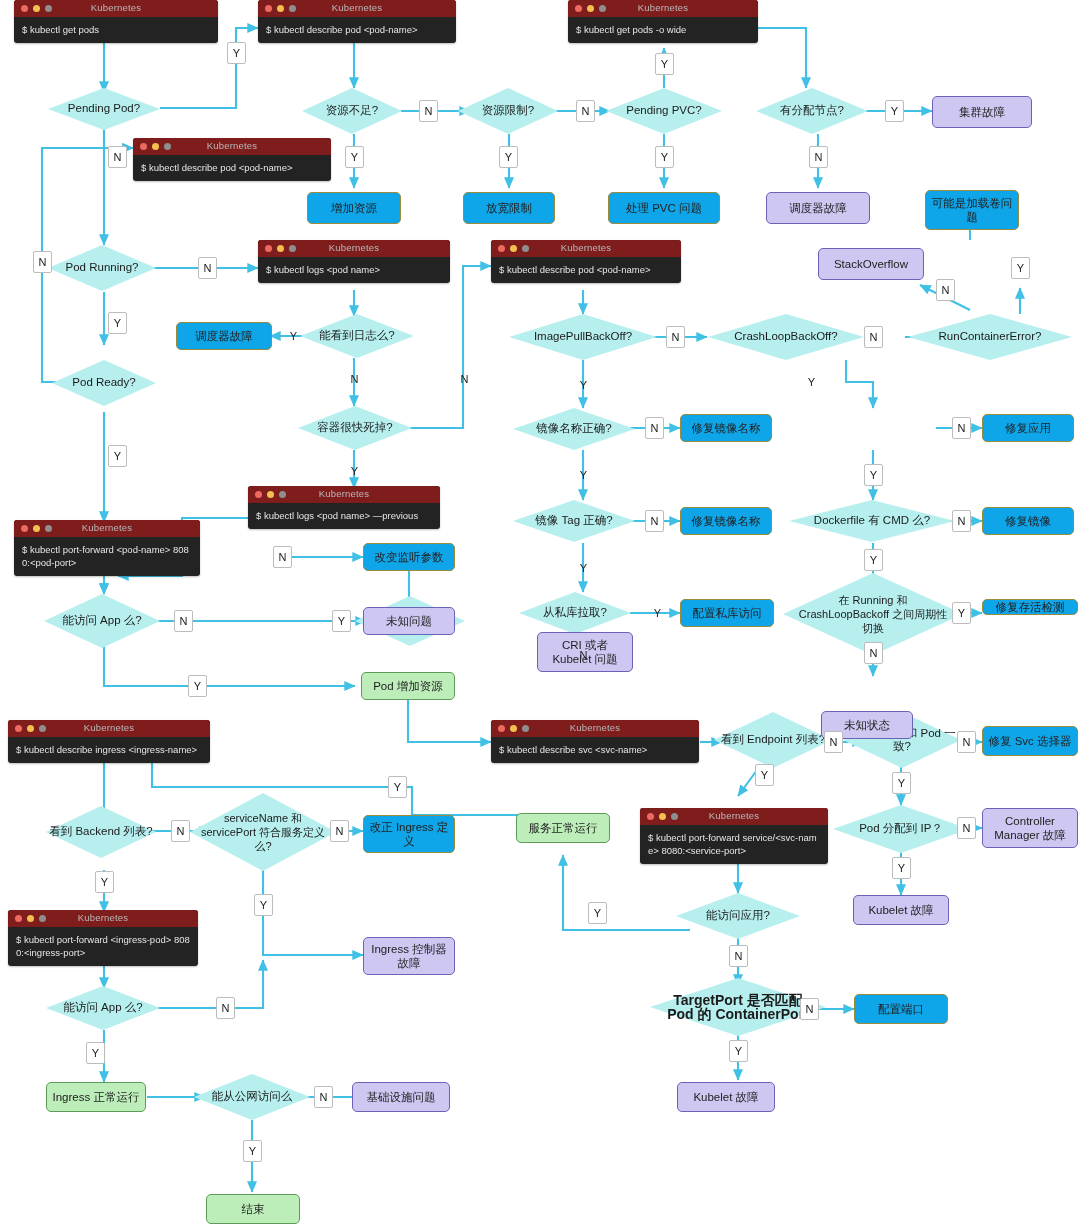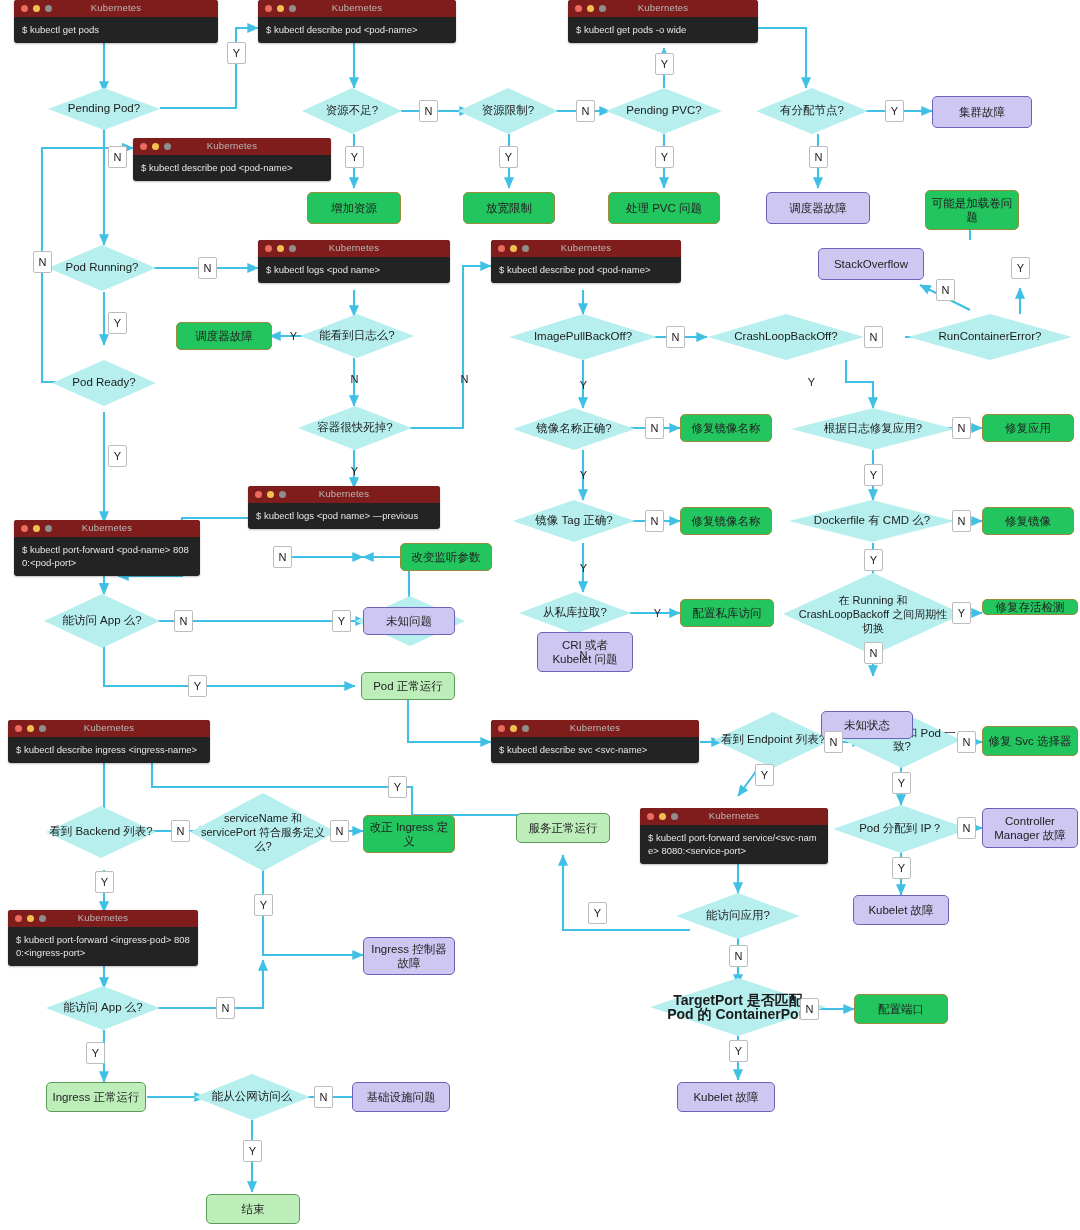--- a/index.html
+++ b/index.html
@@ -19,21 +19,21 @@
   .term .bar .d3{background:#8e8e8e;}
   .term .bar .ttl{position:absolute;left:0;right:0;top:2px;text-align:center;
         font-size:9.5px;color:#b9b9b9;letter-spacing:.2px;}
   .term .body{padding:6px 8px 7px 8px;color:#e6e6e6;font-size:9.5px;line-height:13px;
         white-space:pre-wrap;word-break:break-all;}
 
   
   .node{position:absolute;display:flex;align-items:center;justify-content:center;
         text-align:center;font-size:11.5px;color:#222;line-height:14px;box-sizing:border-box;}
   .rect{border-radius:5px;padding:2px 5px;}
-  .yellow{background:#22c55e;border:1.2px solid #9a8c3c;align-items:center;}
+  .yellow{background:#0ea5e9;border:1.2px solid #9a8c3c;align-items:center;}
   .purple{background:#cdc7f2;border:1.2px solid #6b63b5;}
   .green{background:#bdeeba;border:1.2px solid #5f9b58;}
 
   .diamond{position:absolute;}
   .diamond .shape{position:absolute;inset:0;background:#b7efef;
         clip-path:polygon(50% 0,100% 50%,50% 100%,0 50%);}
   .diamond .lbl{position:absolute;inset:0;display:flex;align-items:center;
         justify-content:center;text-align:center;font-size:11.5px;color:#1b1b1b;
         line-height:13.5px;padding:0 2px;box-sizing:border-box;}
 
@@ -358,24 +358,20 @@
   </div>
   <div class="diamond" style="left:513px;top:500px;width:122px;height:42px;">
     <div class="shape"></div>
     <div class="lbl">镜像 Tag 正确?</div>
   </div>
   <div class="diamond" style="left:519px;top:592px;width:112px;height:42px;">
     <div class="shape"></div>
     <div class="lbl">从私库拉取?</div>
   </div>
 
-  <div class="diamond" style="left:791px;top:408px;width:164px;height:42px;">
-    <div class="shape"></div>
-    <div class="lbl">根据日志修复应用?</div>
-  </div>
   <div class="diamond" style="left:789px;top:500px;width:166px;height:42px;">
     <div class="shape"></div>
     <div class="lbl">Dockerfile 有 CMD 么?</div>
   </div>
   <div class="diamond" style="left:783px;top:573px;width:180px;height:82px;">
     <div class="shape"></div>
     <div class="lbl" style="font-size:11px;line-height:14px;padding:0 14px;">在 Running 和 CrashLoopBackoff 之间周期性切换</div>
   </div>
 
   <div class="diamond" style="left:44px;top:594px;width:116px;height:54px;">
@@ -470,28 +466,28 @@
   <div class="node rect yellow" style="left:982px;top:507px;width:92px;height:28px;">
     <span>修复镜像</span>
     </div>
   <div class="node rect yellow" style="left:982px;top:599px;width:96px;height:16px;">
     <span>修复存活检测</span>
     </div>
   <div class="node rect purple" style="left:821px;top:711px;width:92px;height:28px;">
     <span>未知状态</span>
     </div>
 
-  <div class="node rect yellow" style="left:363px;top:543px;width:92px;height:28px;margin-left:37px;">
+  <div class="node rect yellow" style="left:363px;top:543px;width:92px;height:28px;">
     <span>改变监听参数</span>
     </div>
   <div class="node rect purple" style="left:363px;top:607px;width:92px;height:28px;">
     <span>未知问题</span>
     </div>
   <div class="node rect green" style="left:361px;top:672px;width:94px;height:28px;">
-    <span>Pod 正常运行</span>
+    <span>Pod 增加资源</span>
     </div>
 
   <div class="node rect yellow" style="left:982px;top:726px;width:96px;height:30px;">
     <span>修复 Svc 选择器</span>
     </div>
   <div class="node rect purple" style="left:982px;top:808px;width:96px;height:40px;">
     <span>Controller Manager 故障</span>
     </div>
   <div class="node rect purple" style="left:853px;top:895px;width:96px;height:30px;">
     <span>Kubelet 故障</span>

